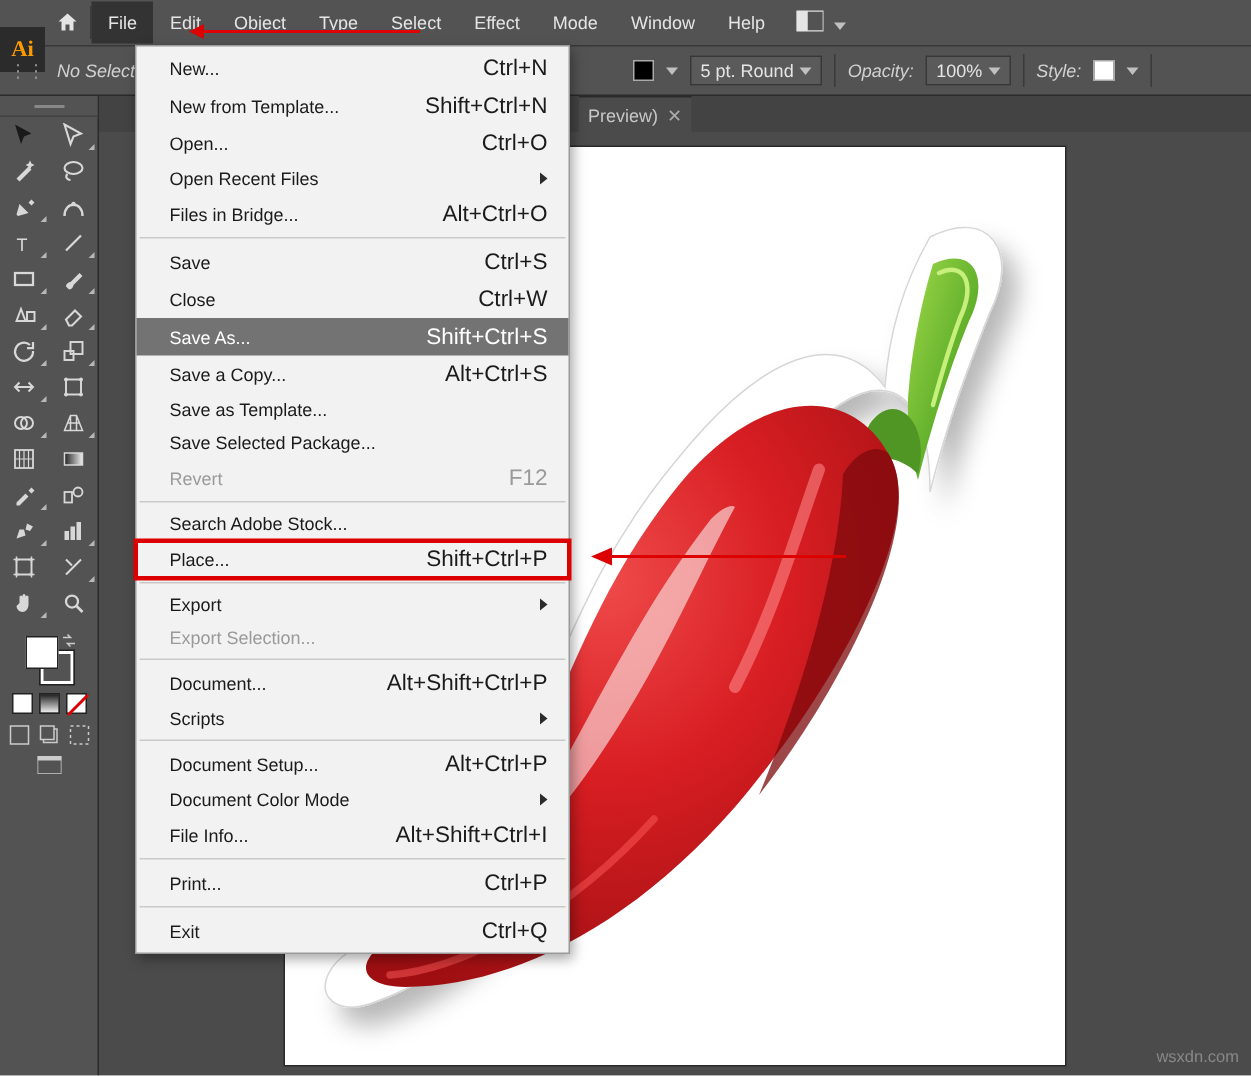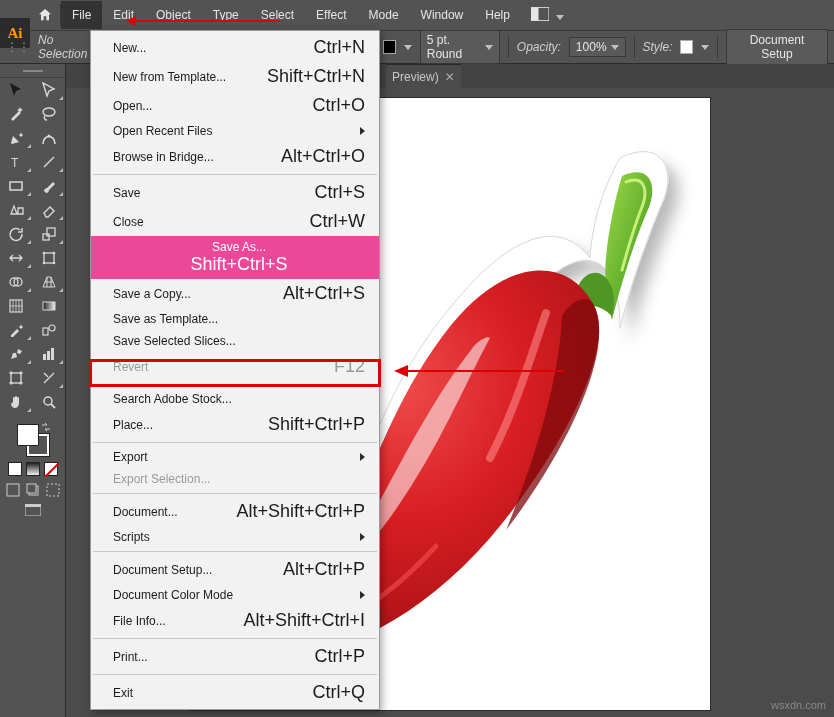--- a/index.html
+++ b/index.html
@@ -45,23 +45,23 @@
 .canvas-area { flex: 1; background: #4b4b4b; display: flex; flex-direction: column; }
 .tabbar { height: 24px; background: #434343; display: flex; align-items: center; }
 .doctab { height: 24px; background: #4b4b4b; border-top: 1px solid #2a2a2a; display: flex; align-items: center; padding: 0 6px; color: #c8c8c8; gap: 6px; }
 .doctab .x { color: #aaa; }
 .canvas-wrap { flex: 1; display: flex; justify-content: center; align-items: flex-start; padding-top: 10px; overflow: hidden; }
 .artboard { width: 520px; height: 612px; background: #fff; box-shadow: 0 0 0 1px #2a2a2a; position: relative; }
 
 .file-menu { position: absolute; top: 30px; left: 90px; width: 290px; background: #f2f2f2; border: 1px solid #9a9a9a; box-shadow: 2px 3px 8px rgba(0,0,0,0.35); z-index: 10; padding: 2px 0; }
 .menu-row { display: flex; justify-content: space-between; padding: 4px 14px 4px 22px; color: #1b1b1b; align-items: center; }
 .menu-row.disabled { color: #9a9a9a; }
-.menu-row.highlight { background: #ec4899; color: #fff; flex-direction: column; }
+.menu-row.highlight { background: #737373; color: #fff; }
 .menu-sep { height: 1px; background: #c9c9c9; margin: 3px 2px; }
-.menu-row .shortcut { color: inherit; font-size: 18px; }
+.menu-row .shortcut { color: inherit; font-size: 15px; }
 .menu-row .sub-arrow { width: 0; height: 0; border-top: 4px solid transparent; border-bottom: 4px solid transparent; border-left: 5px solid #2b2b2b; }
 
 .export-outline { position: absolute; border: 3px solid #dd0000; pointer-events: none; z-index: 12; }
 .red-arrow { position: absolute; z-index: 11; }
 .top-red-line { position: absolute; height: 2px; background: #dd0000; z-index: 11; }
 .top-red-arrow { position: absolute; width:0; height:0; border-top:5px solid transparent; border-bottom:5px solid transparent; border-right:10px solid #dd0000; z-index: 11; }
 
 .watermark { position: absolute; bottom: 6px; right: 8px; color: #888; font-size: 11px; z-index: 30; }
 </style>
 </head>
@@ -113,21 +113,20 @@
     <span class="label">Opacity:</span>
     <span class="field">
         <span>100%</span>
         <span class="dropdown-caret"></span>
       </span>
     <span class="divider-v"></span>
     <span class="label">Style:</span>
     <span class="swatch" style="background:#fff"></span>
     <span class="dropdown-caret"></span>
     <span class="divider-v"></span>
-    <button class="doc-setup">Document Setup</button>
   </div>
 
   <div class="main">
     <div class="tool-col">
       <div class="tool-head">
           <span></span>
         </div>
       <div class="tool-grid">
         <div class="tool">
             <svg viewBox="0 0 16 16">
@@ -417,21 +416,21 @@
       </div>
       <div class="menu-row">
         <span>Open...</span>
         <span class="shortcut">Ctrl+O</span>
       </div>
       <div class="menu-row">
         <span>Open Recent Files</span>
         <span class="sub-arrow"></span>
       </div>
       <div class="menu-row">
-        <span>Browse in Bridge...</span>
+        <span>Files in Bridge...</span>
         <span class="shortcut">Alt+Ctrl+O</span>
       </div>
       <div class="menu-sep"></div>
       <div class="menu-row">
         <span>Save</span>
         <span class="shortcut">Ctrl+S</span>
       </div>
       <div class="menu-row">
         <span>Close</span>
         <span class="shortcut">Ctrl+W</span>
@@ -441,21 +440,21 @@
         <span class="shortcut">Shift+Ctrl+S</span>
       </div>
       <div class="menu-row">
         <span>Save a Copy...</span>
         <span class="shortcut">Alt+Ctrl+S</span>
       </div>
       <div class="menu-row">
         <span>Save as Template...</span>
       </div>
       <div class="menu-row">
-        <span>Save Selected Slices...</span>
+        <span>Save Selected Package...</span>
       </div>
       <div class="menu-row disabled">
         <span>Revert</span>
         <span class="shortcut">F12</span>
       </div>
       <div class="menu-sep"></div>
       <div class="menu-row">
         <span>Search Adobe Stock...</span>
       </div>
       <div class="menu-row">

